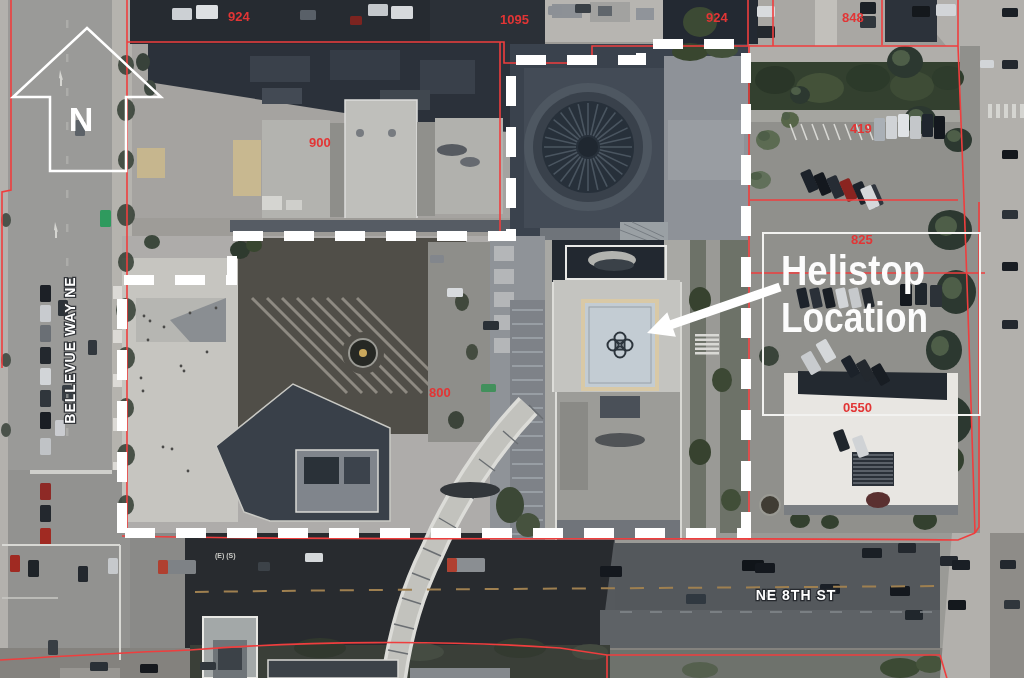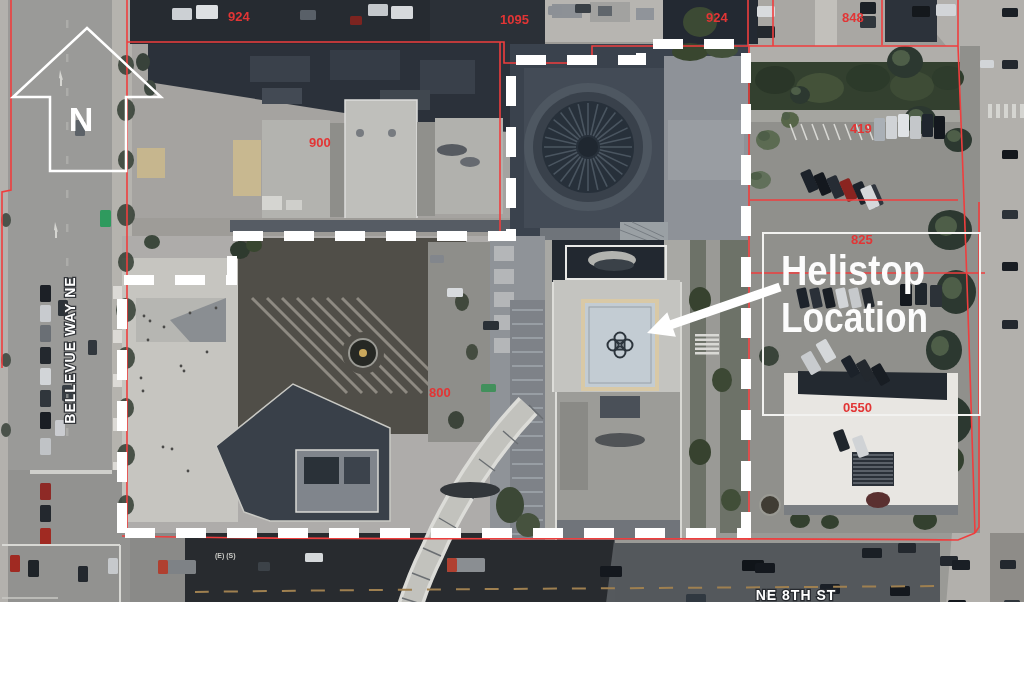--- a/index.html
+++ b/index.html
@@ -1,16 +1,16 @@
 <!DOCTYPE html>
 <html><head>
 <meta charset="utf-8">
 <style>
 html,body{margin:0;padding:0;background:#fff;}
-#wrap{position:relative;width:1024px;height:602px;overflow:hidden;background:#fff;}
+#wrap{position:relative;width:1024px;height:682px;overflow:hidden;background:#fff;}
 svg{display:block;filter:blur(0.45px);}
 text{font-family:"Liberation Sans",sans-serif;}
 </style>
 </head>
 <body>
 <div id="wrap">
 <svg width="1024" height="682" viewBox="0 0 1024 682" xmlns="http://www.w3.org/2000/svg">
 
 <g id="base">
 <rect x="0" y="0" width="1024" height="678" fill="#9d9b97"></rect>

